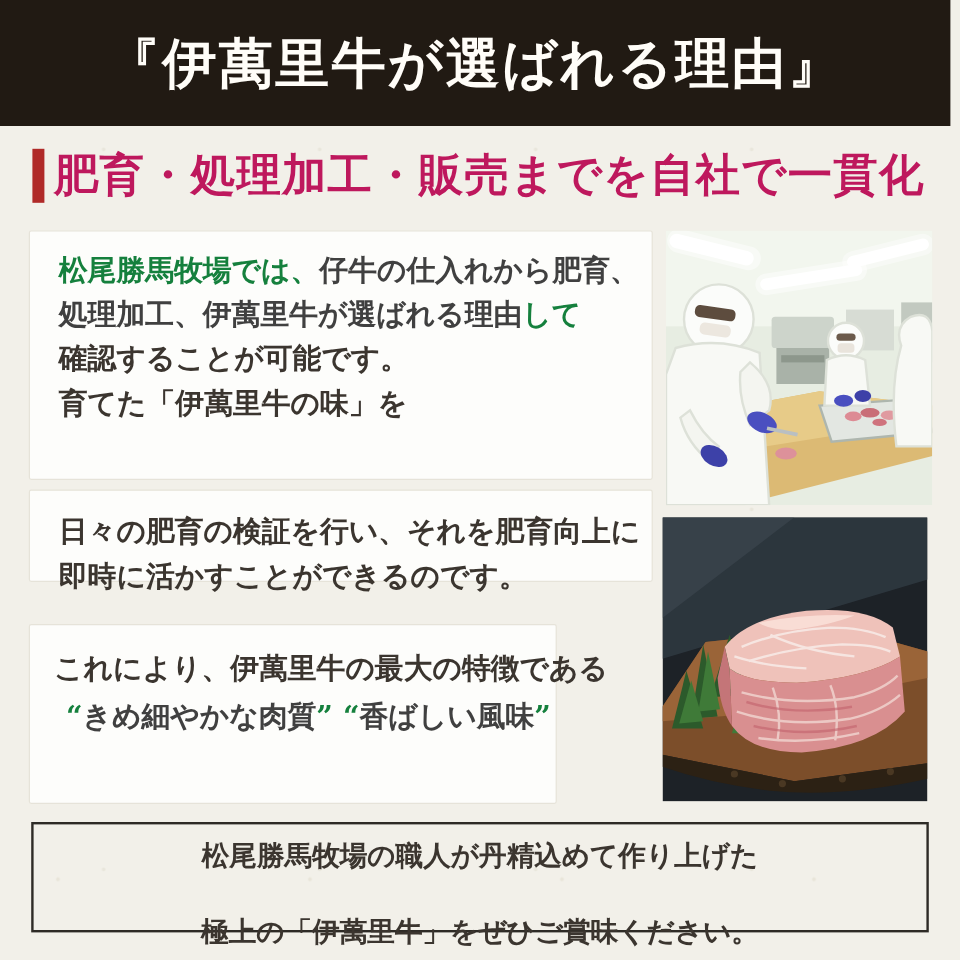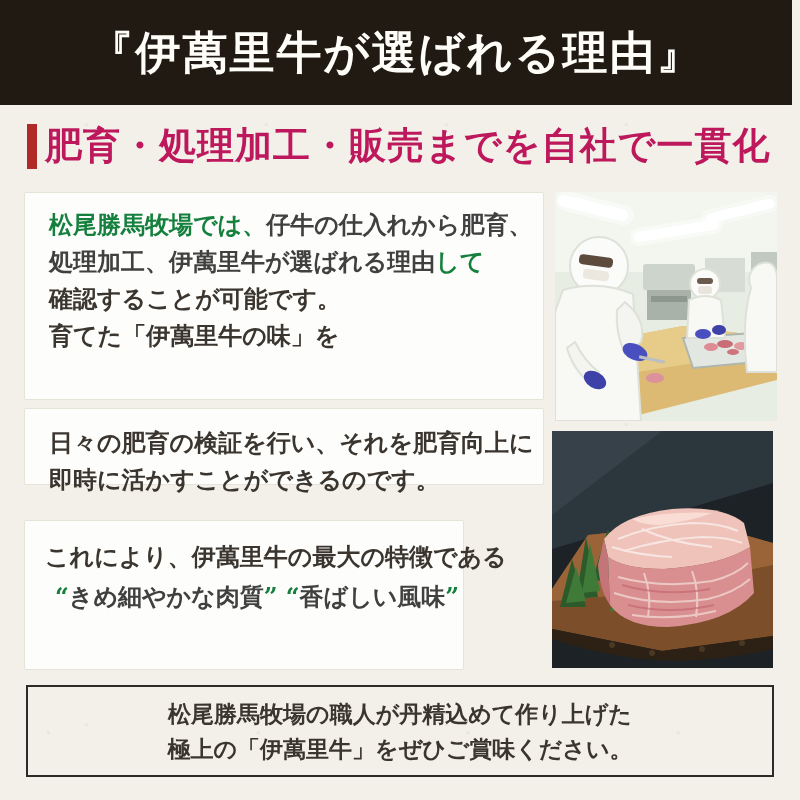--- a/index.html
+++ b/index.html
@@ -56,21 +56,21 @@
   .photo1{left:555px;top:192px;width:222px;height:229px;}
   .photo2{left:552px;top:431px;width:221px;height:237px;}
   .photo svg{display:block;}
   
   .footer-box{
     left:26px;top:685px;width:748px;height:92px;
     border:2px solid #2e2b26;box-sizing:border-box;
     display:flex;flex-direction:column;align-items:center;justify-content:center;
     color:#3b352f;font-weight:bold;font-size:23px;
   }
-  .footer-box .line{line-height:35px;white-space:nowrap;text-align:center;}
+  .footer-box .line{line-height:35px;white-space:nowrap;text-align:center;margin-top:28px;}
 </style>
 </head>
 <body>
 
 <div>
 
   <header class="abs hero">
     <h1>『伊萬里牛が選ばれる理由』</h1>
   </header>
 

